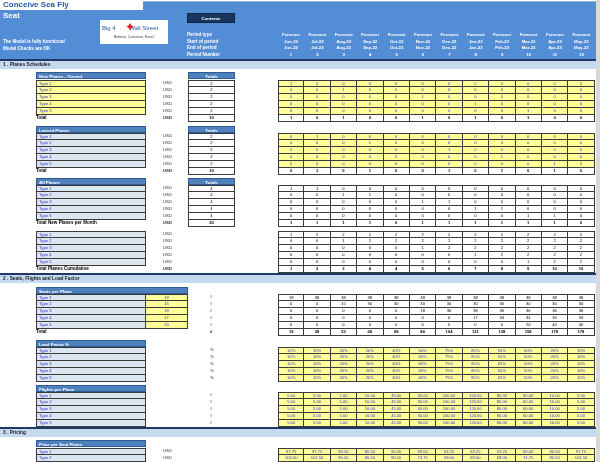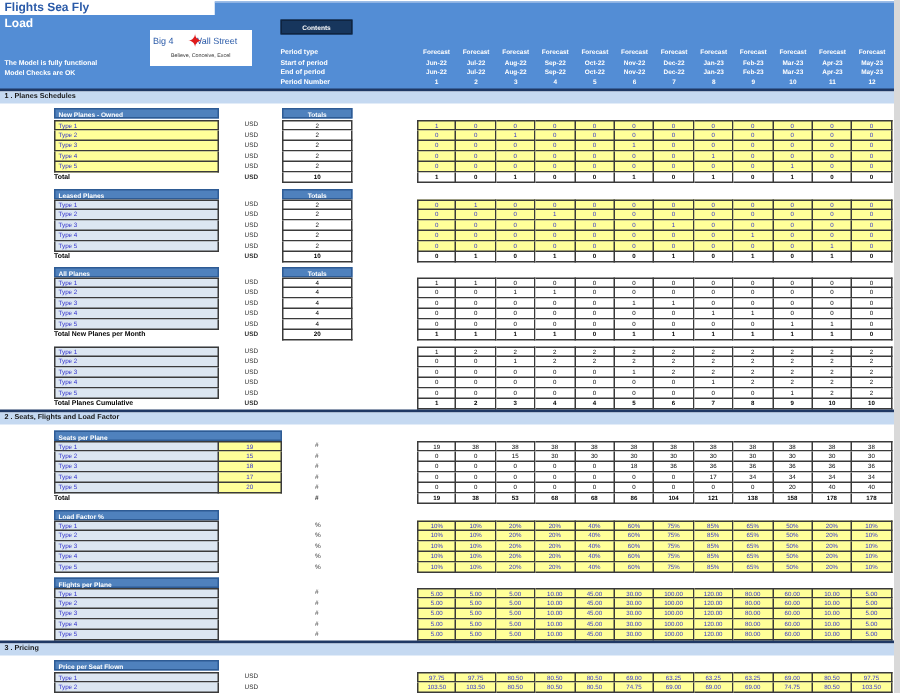--- a/index.html
+++ b/index.html
@@ -42,23 +42,23 @@
   .grid-row.first .cell { border-top-width: 1px; }
   .cell.y { background: #ffff99; color: #3333cc; }
   .cell.w { background: #fff; color: #000; }
   .cell.bold { font-weight: bold; }
   .right-edge { right: 0; top: 0; width: 4px; height: 462px; background: #d9d9d9; }
 </style>
 </head>
 <body>
 
 <div class="abs top-blue"></div>
-<div class="abs title-bar">Flights Sea Fly</div>
+<div class="abs title-bar">Conceive Sea Fly</div>
 <div class="abs header-band"></div>
-<div class="abs input-title">Load</div>
+<div class="abs input-title">Seat</div>
 <div class="abs status-line" style="top:39px">The Model is fully functional</div>
 <div class="abs status-line" style="top:46px">Model Checks are OK</div>
 
 <div class="abs logo">
   <span class="l1"><span>Big 4</span>&nbsp;&nbsp;&nbsp;&nbsp;&nbsp;&nbsp;&nbsp;&nbsp;<span>Wall Street</span></span>
   <span class="bird">✦</span>
   <span class="l2">Believe, Conceive, Excel</span>
 </div>
 
 <div class="abs contents-btn">Contents</div>

